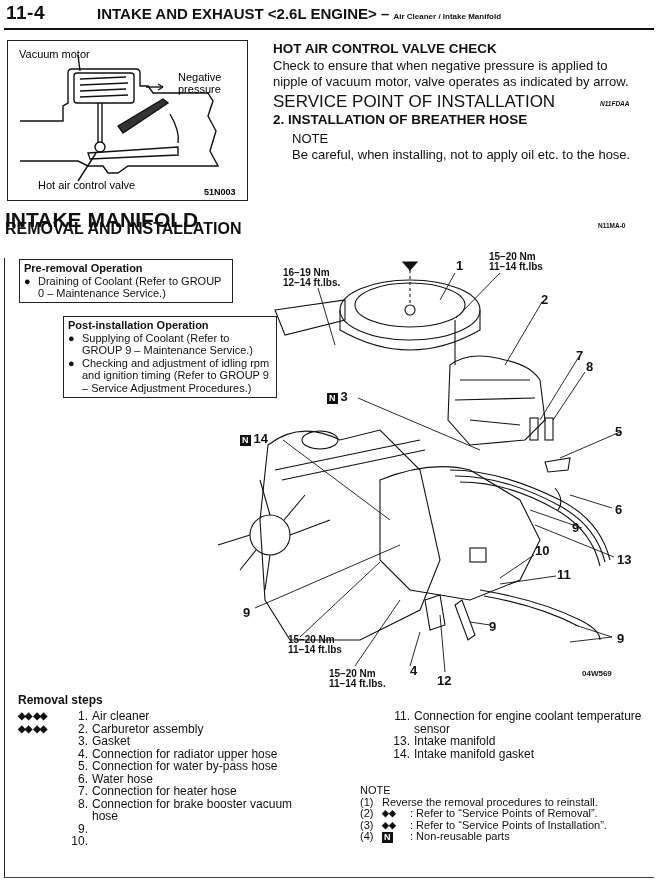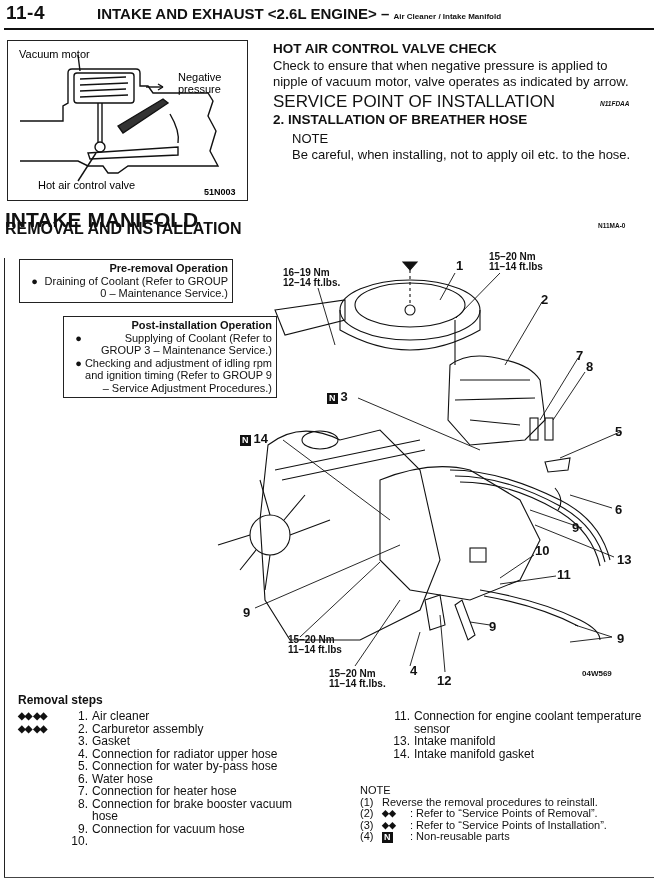--- a/index.html
+++ b/index.html
@@ -16,21 +16,21 @@
   .fig-code { font-size:9px; font-weight:bold; }
 
   .h-sec { font-weight:bold; font-size:13.5px; }
   .body-txt { font-size:13px; line-height:16px; }
   .h-big { font-weight:normal; font-size:17px; }
   .code-sm { font-size:6.5px; font-weight:bold; font-style:italic; }
 
   .h-manifold { left:5px; top:208px; font-size:21px; font-weight:bold; }
   .h-rem { left:5px; top:220px; font-size:16px; font-weight:bold; }
 
-  .opbox { border:1px solid #222; font-size:11px; line-height:12.5px; padding:2px 4px;text-align:right; }
+  .opbox { border:1px solid #222; font-size:11px; line-height:12.5px; padding:2px 4px; }
   .opbox .t { font-weight:bold; }
   .bullet { display:flex; }
   .bullet .dot { width:14px; flex:none; font-size:11px; }
 
   .leftrule { left:4px; top:258px; width:1px; height:620px; background:#222; }
   .botrule { left:4px; top:877px; width:650px; height:1px; background:#444; }
 
   .callout { font-size:13px; font-weight:bold; }
   .torque { font-size:10px; font-weight:bold; line-height:10px; }
   .nbadge { display:inline-block; background:#111; color:#fff; font-size:9px; font-weight:bold; padding:0 2px; line-height:11px; margin-right:3px; }
@@ -104,21 +104,21 @@
   <div class="bullet">
     <span class="dot">●</span>
     <span>Draining of Coolant (Refer to GROUP 0 – Maintenance Service.)</span>
   </div>
 </div>
 
 <div class="abs opbox" style="left:19px;top:316px;width:204px;height:76px;overflow:hidden;margin-left:44px;">
   <div class="t">Post-installation Operation</div>
   <div class="bullet">
     <span class="dot">●</span>
-    <span>Supplying of Coolant (Refer to GROUP 3 – Maintenance Service.)</span>
+    <span>Supplying of Coolant (Refer to GROUP 9 – Maintenance Service.)</span>
   </div>
   <div class="bullet">
     <span class="dot">●</span>
     <span>Checking and adjustment of idling rpm and ignition timing (Refer to GROUP 9 – Service Adjustment Procedures.)</span>
   </div>
 </div>
 
 <svg class="abs" style="left:0;top:0;" width="660" height="700">
   <g fill="none" stroke="#111" stroke-width="1.1">
 
@@ -254,21 +254,20 @@
       <span class="txt">Connection for heater hose</span>
     </div>
   <div class="step">
       <span class="sym"></span>
       <span class="num">8.</span>
       <span class="txt">Connection for brake booster vacuum hose</span>
     </div>
   <div class="step">
       <span class="sym"></span>
       <span class="num">9.</span>
-      <span class="txt">Connection for vacuum hose</span>
     </div>
   <div class="step">
       <span class="sym"></span>
       <span class="num">10.</span>
     </div>
 </div>
 
 <div class="abs steps" style="left:386px;top:710px;width:262px;">
   <div class="step">
       <span class="num" style="width:24px;">11.</span>

